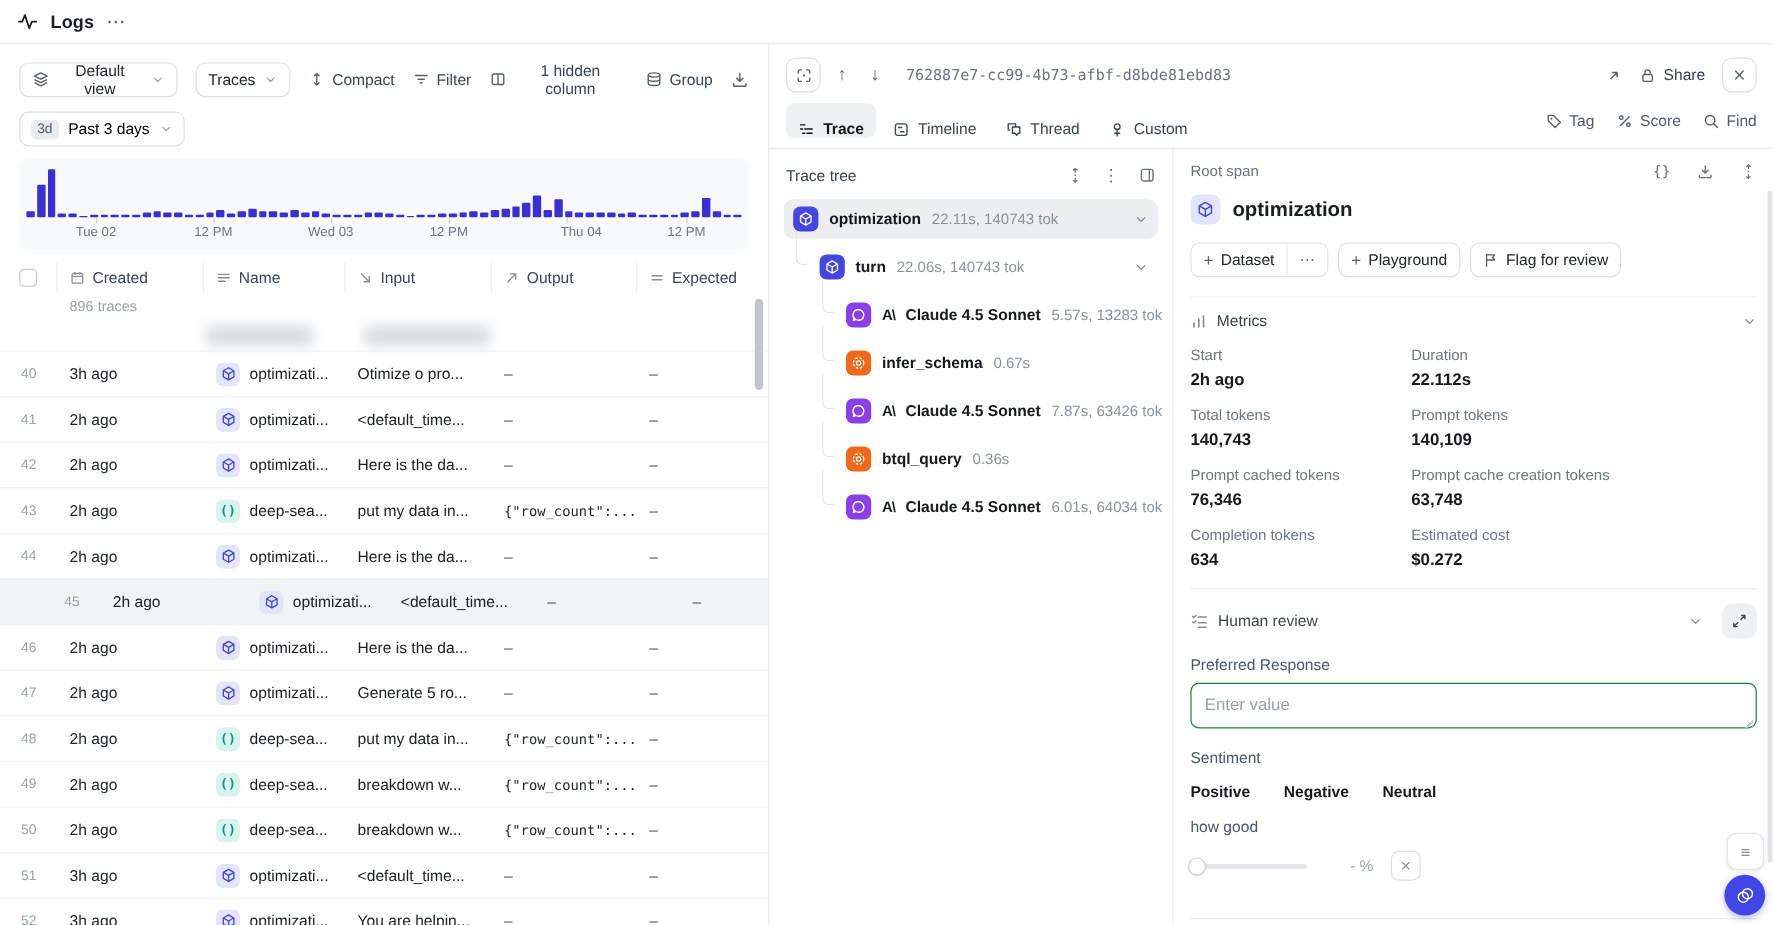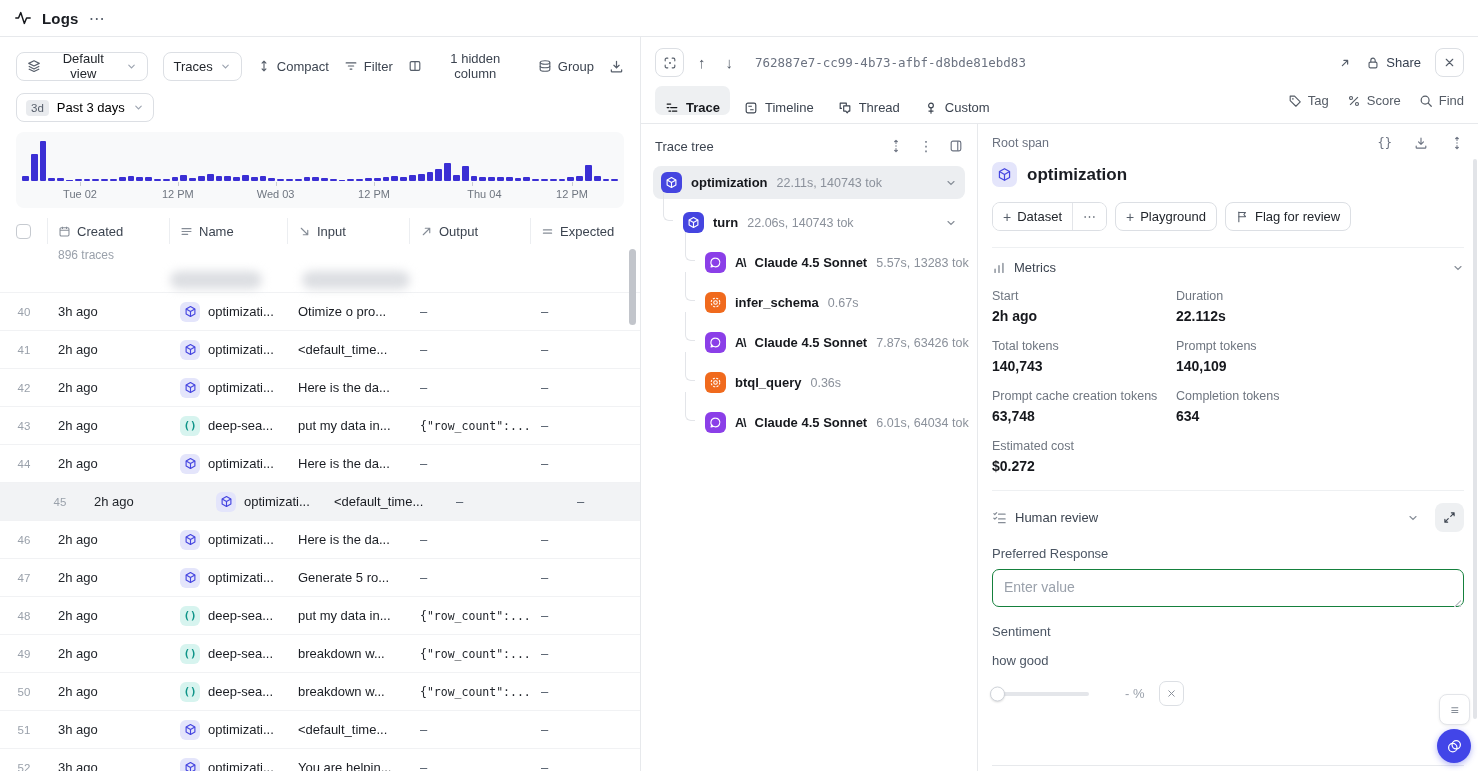--- a/index.html
+++ b/index.html
@@ -890,20 +890,24 @@
                 </div>
                 <div class="metric">
                   <div class="m-label">Total tokens</div>
                   <div class="m-value">140,743</div>
                 </div>
                 <div class="metric">
                   <div class="m-label">Prompt tokens</div>
                   <div class="m-value">140,109</div>
                 </div>
                 <div class="metric">
+                  <div class="m-label">Prompt cached tokens</div>
+                  <div class="m-value">76,346</div>
+                </div>
+                <div class="metric">
                   <div class="m-label">Prompt cache creation tokens</div>
                   <div class="m-value">63,748</div>
                 </div>
                 <div class="metric">
                   <div class="m-label">Completion tokens</div>
                   <div class="m-value">634</div>
                 </div>
                 <div class="metric">
                   <div class="m-label">Estimated cost</div>
                   <div class="m-value">$0.272</div>
@@ -933,20 +937,25 @@
                 </button>
             </div>
 
             <div class="field-label">Preferred Response</div>
             <div class="review-textarea">
               <textarea placeholder="Enter value" style=""></textarea>
               <span class="resize-grip"></span>
             </div>
 
             <div class="field-label">Sentiment</div>
+            <div class="sentiment-row" id="sentimentRow">
+                <button class="sent-btn">Positive</button>
+                <button class="sent-btn">Negative</button>
+                <button class="sent-btn">Neutral</button>
+              </div>
 
             <div class="field-label">how good</div>
             <div class="slider-row">
               <div class="slider">
                   <span class="slider-thumb"></span>
                 </div>
               <span class="slider-val">- %</span>
               <button class="xs-btn">
                   <svg width="11" height="11" viewBox="0 0 16 16" fill="none" stroke="currentColor" stroke-width="1.4" stroke-linecap="round">
                     <path d="M4 4l8 8M12 4l-8 8"></path>

